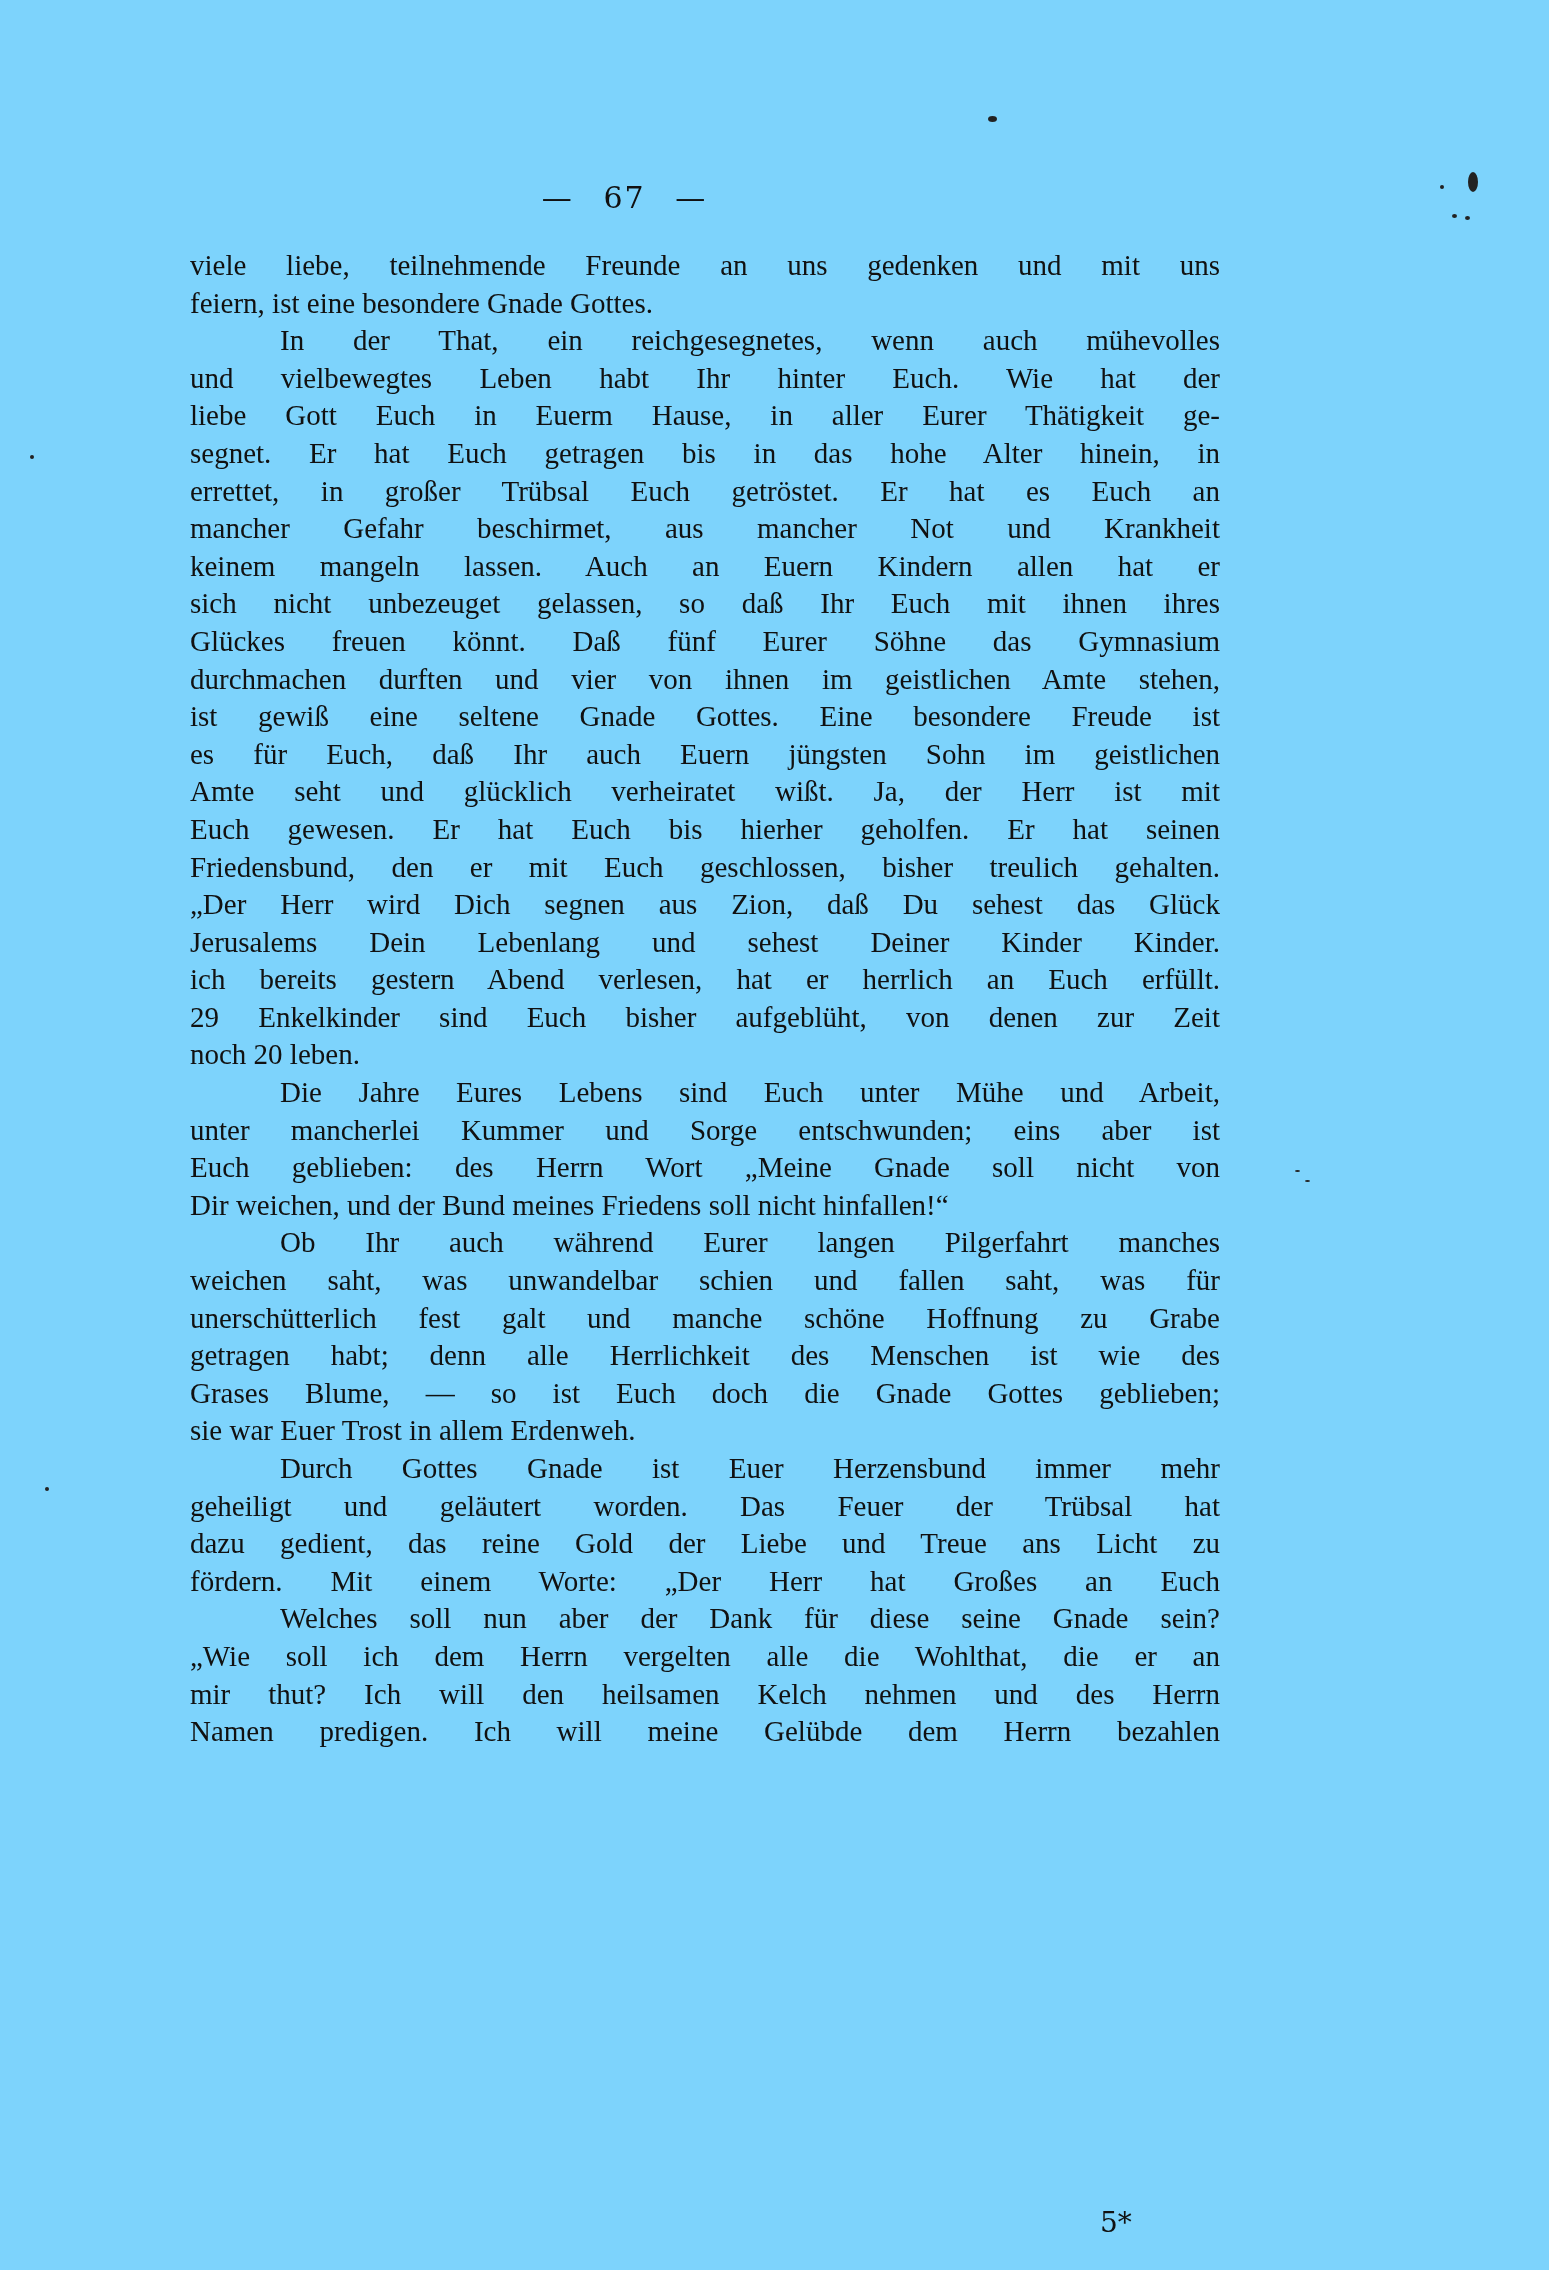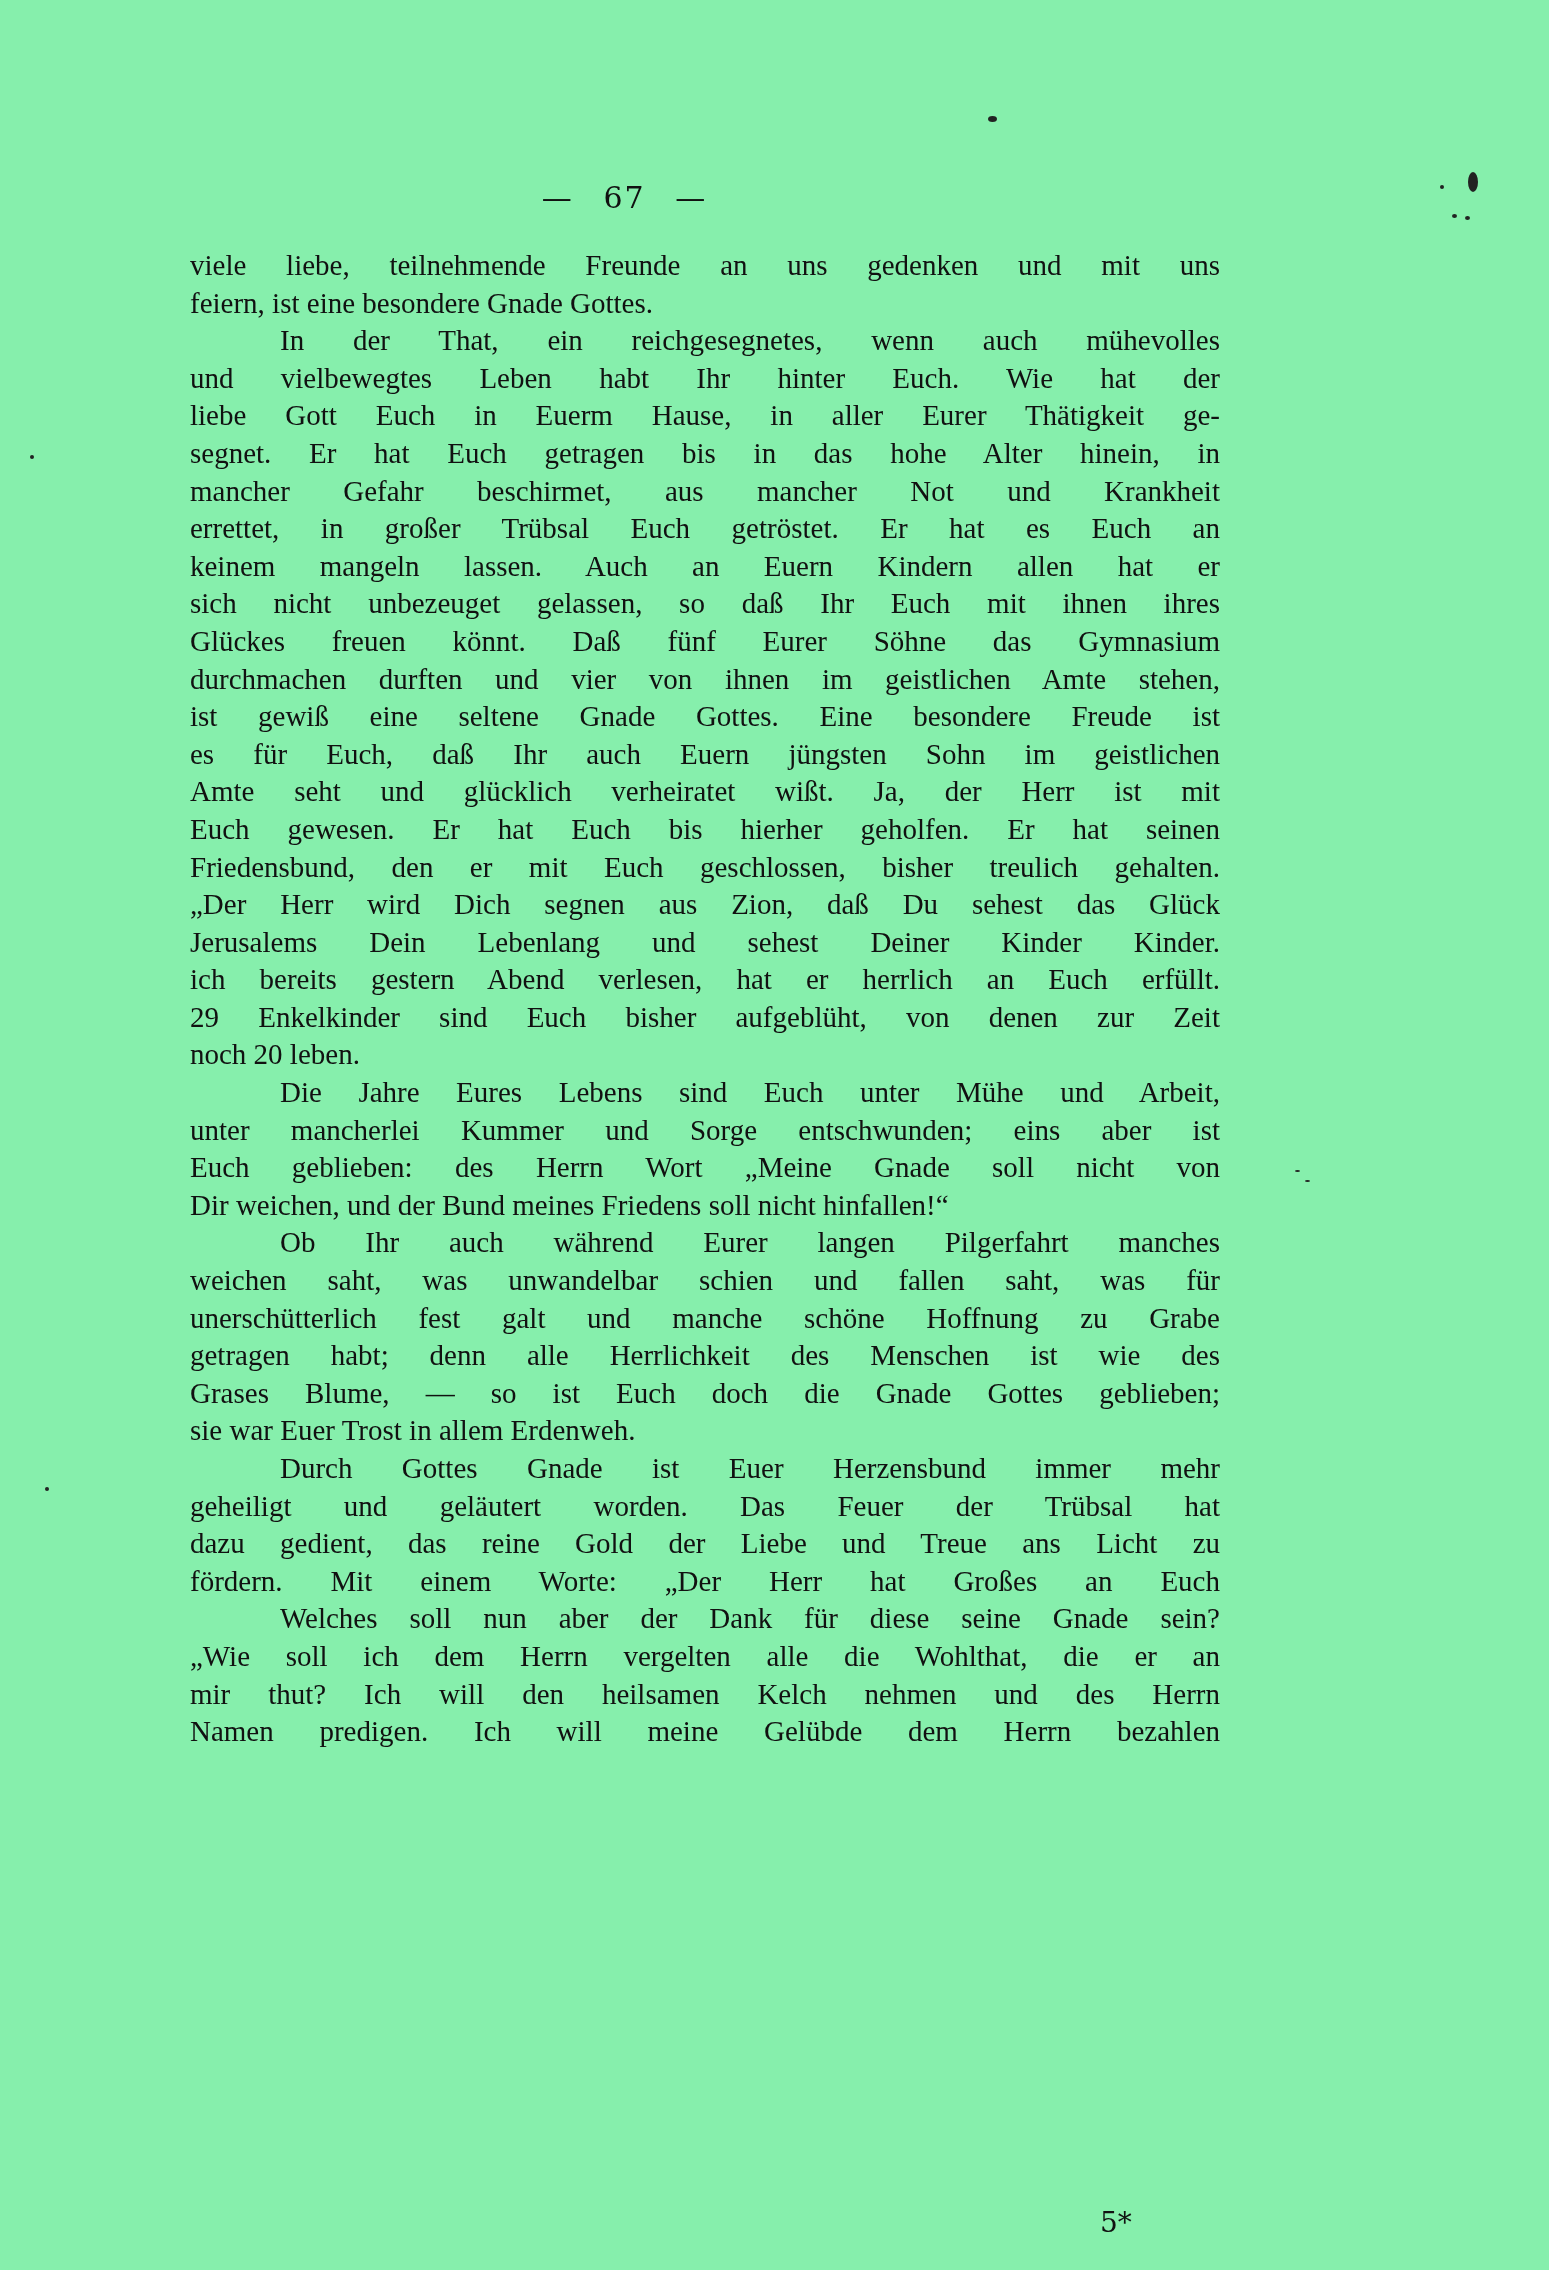--- a/index.html
+++ b/index.html
@@ -1,19 +1,19 @@
 <!DOCTYPE html>
 <html><head>
   <meta charset="utf-8">
   <style>
     html, body { margin: 0; padding: 0; background: #ffffff; }
     body { width: 1549px; height: 2270px; position: relative; overflow: hidden; }
     .page {
       position: absolute; left: 0; top: 0; width: 1549px; height: 2270px;
-      background: #86efac; color: #111111;
+      background: #7dd3fc; color: #111111;
       font-family: "DejaVu Serif", "Liberation Serif", serif;
       text-decoration: underline;
     }
     .header {
       position: absolute; top: 180px; left: 0; width: 1549px;
       text-align: center; font-size: 30px; letter-spacing: 2px;
       transform: translateX(-150px);
     }
     .header .dash { display: inline-block; margin: 0 18px; }
     .body-text {
@@ -47,22 +47,22 @@
   <div class="body-text" id="body-text">
       <div class="para">
         <span class="line">viele liebe, teilnehmende Freunde an uns gedenken und mit uns</span>
         <span class="line last">feiern, ist eine besondere Gnade Gottes.</span>
       </div>
       <div class="para">
         <span class="line first">In der That, ein reichgesegnetes, wenn auch mühevolles</span>
         <span class="line">und vielbewegtes Leben habt Ihr hinter Euch. Wie hat der</span>
         <span class="line">liebe Gott Euch in Euerm Hause, in aller Eurer Thätigkeit ge-</span>
         <span class="line">segnet. Er hat Euch getragen bis in das hohe Alter hinein, in</span>
+        <span class="line">errettet, in großer Trübsal Euch getröstet. Er hat es Euch an</span>
         <span class="line">mancher Gefahr beschirmet, aus mancher Not und Krankheit</span>
-        <span class="line">errettet, in großer Trübsal Euch getröstet. Er hat es Euch an</span>
         <span class="line">keinem mangeln lassen. Auch an Euern Kindern allen hat er</span>
         <span class="line">sich nicht unbezeuget gelassen, so daß Ihr Euch mit ihnen ihres</span>
         <span class="line">Glückes freuen könnt. Daß fünf Eurer Söhne das Gymnasium</span>
         <span class="line">durchmachen durften und vier von ihnen im geistlichen Amte stehen,</span>
         <span class="line">ist gewiß eine seltene Gnade Gottes. Eine besondere Freude ist</span>
         <span class="line">es für Euch, daß Ihr auch Euern jüngsten Sohn im geistlichen</span>
         <span class="line">Amte seht und glücklich verheiratet wißt. Ja, der Herr ist mit</span>
         <span class="line">Euch gewesen. Er hat Euch bis hierher geholfen. Er hat seinen</span>
         <span class="line">Friedensbund, den er mit Euch geschlossen, bisher treulich gehalten.</span>
         <span class="line">„Der Herr wird Dich segnen aus Zion, daß Du sehest das Glück</span>

